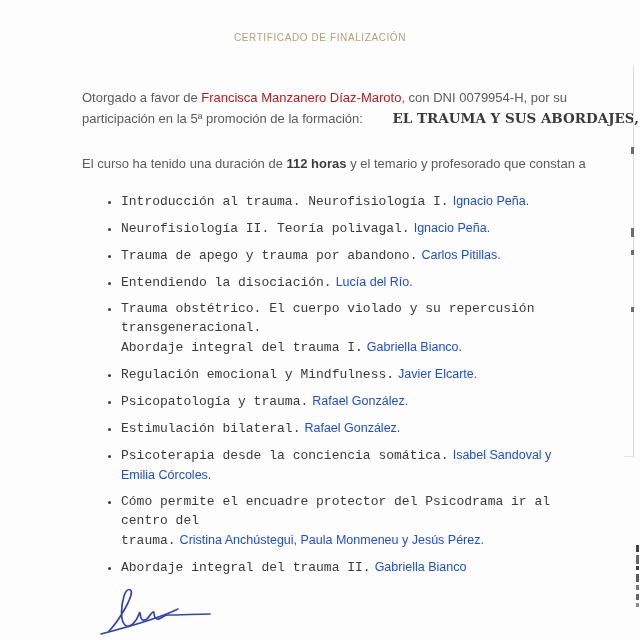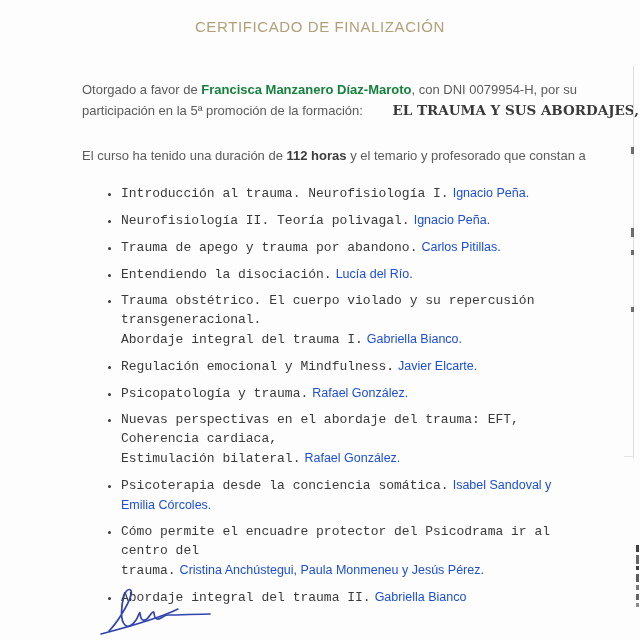--- a/index.html
+++ b/index.html
@@ -7,39 +7,39 @@
   .page {
     position: relative;
     width: 640px;
     height: 640px;
     background: #fdfdfd;
     overflow: hidden;
     font-family: "Liberation Sans", sans-serif;
     color: #5b5b5b;
   }
   .cert-title {
-    padding-top: 18px;
+    padding-top: 32px;
     text-align: center;
-    font-size: 15px;
+    font-size: 10px;
     letter-spacing: 0.6px;
     font-weight: 400;
     color: #b3a078;
   }
   .text-col {
     margin-left: 82px;
     width: 478px;
   }
   .intro { margin-top: 44px; }
   .para {
     font-size: 13px;
     line-height: 21px;
     color: #5b5b5b;
   }
   .para .line { display: block; white-space: nowrap; }
-  .b-name { font-weight: bold; color: #15803d; }
+  .b-name { font-weight: normal; color: #b91c1c; }
   .b-hours { font-weight: bold; color: #3c3c3c; }
   .serif-strong {
     font-family: "DejaVu Serif", "Liberation Serif", serif;
     font-weight: bold;
     color: #3a3a3a;
     font-size: 13.5px;
     margin-left: 26px;
   }
   .duration { margin-top: 24px; }
   .syllabus {
@@ -126,21 +126,21 @@
   </div>
 
   <ul class="syllabus">
     <li><span class="topic">Introducción al trauma. Neurofisiología I.</span><span class="instr">Ignacio Peña.</span></li>
     <li><span class="topic">Neurofisiología II. Teoría polivagal.</span><span class="instr">Ignacio Peña.</span></li>
     <li><span class="topic">Trauma de apego y trauma por abandono.</span><span class="instr">Carlos Pitillas.</span></li>
     <li><span class="topic">Entendiendo la disociación.</span><span class="instr">Lucía del Río.</span></li>
     <li><span class="topic block">Trauma obstétrico. El cuerpo violado y su repercusión transgeneracional.</span><span class="topic">Abordaje integral del trauma I.</span><span class="instr">Gabriella Bianco.</span></li>
     <li><span class="topic">Regulación emocional y Mindfulness.</span><span class="instr">Javier Elcarte.</span></li>
     <li><span class="topic">Psicopatología y trauma.</span><span class="instr">Rafael González.</span></li>
-    <li><span class="topic block">Nuevas perspectivas en el abordaje del trauma: EFT, Coherencia cardiaca,</span><span class="topic">Estimulación bilateral.</span><span class="instr">Rafael González.</span></li>
+    <li><span class="topic">Estimulación bilateral.</span><span class="instr">Rafael González.</span></li>
     <li><span class="topic">Psicoterapia desde la conciencia somática.</span><span class="instr">Isabel Sandoval y Emilia Córcoles.</span></li>
     <li><span class="topic block">Cómo permite el encuadre protector del Psicodrama ir al centro del</span><span class="topic">trauma.</span><span class="instr">Cristina Anchústegui, Paula Monmeneu y Jesús Pérez.</span></li>
     <li><span class="topic">Abordaje integral del trauma II.</span><span class="instr">Gabriella Bianco</span></li>
   </ul>
 
   <svg class="signature" viewBox="0 0 120 56" xmlns="http://www.w3.org/2000/svg" fill="none">
     <path d="M13 47 C20 40, 32 22, 35 11 C37 4, 31 3, 28 12 C25 22, 24 36, 29 41 C34 46, 41 36, 43 30 C45 25, 43 35, 47 36 C52 38, 54 29, 57 28 C59 27, 57 34, 61 35 C65 36, 67 31, 72 31 C84 31, 102 30, 114 30" stroke="#3243ae" stroke-width="1.7" stroke-linecap="round" stroke-linejoin="round"></path>
     <path d="M82 25 C66 33, 28 44, 5 50" stroke="#3243ae" stroke-width="1.5" stroke-linecap="round"></path>
   </svg>
 

